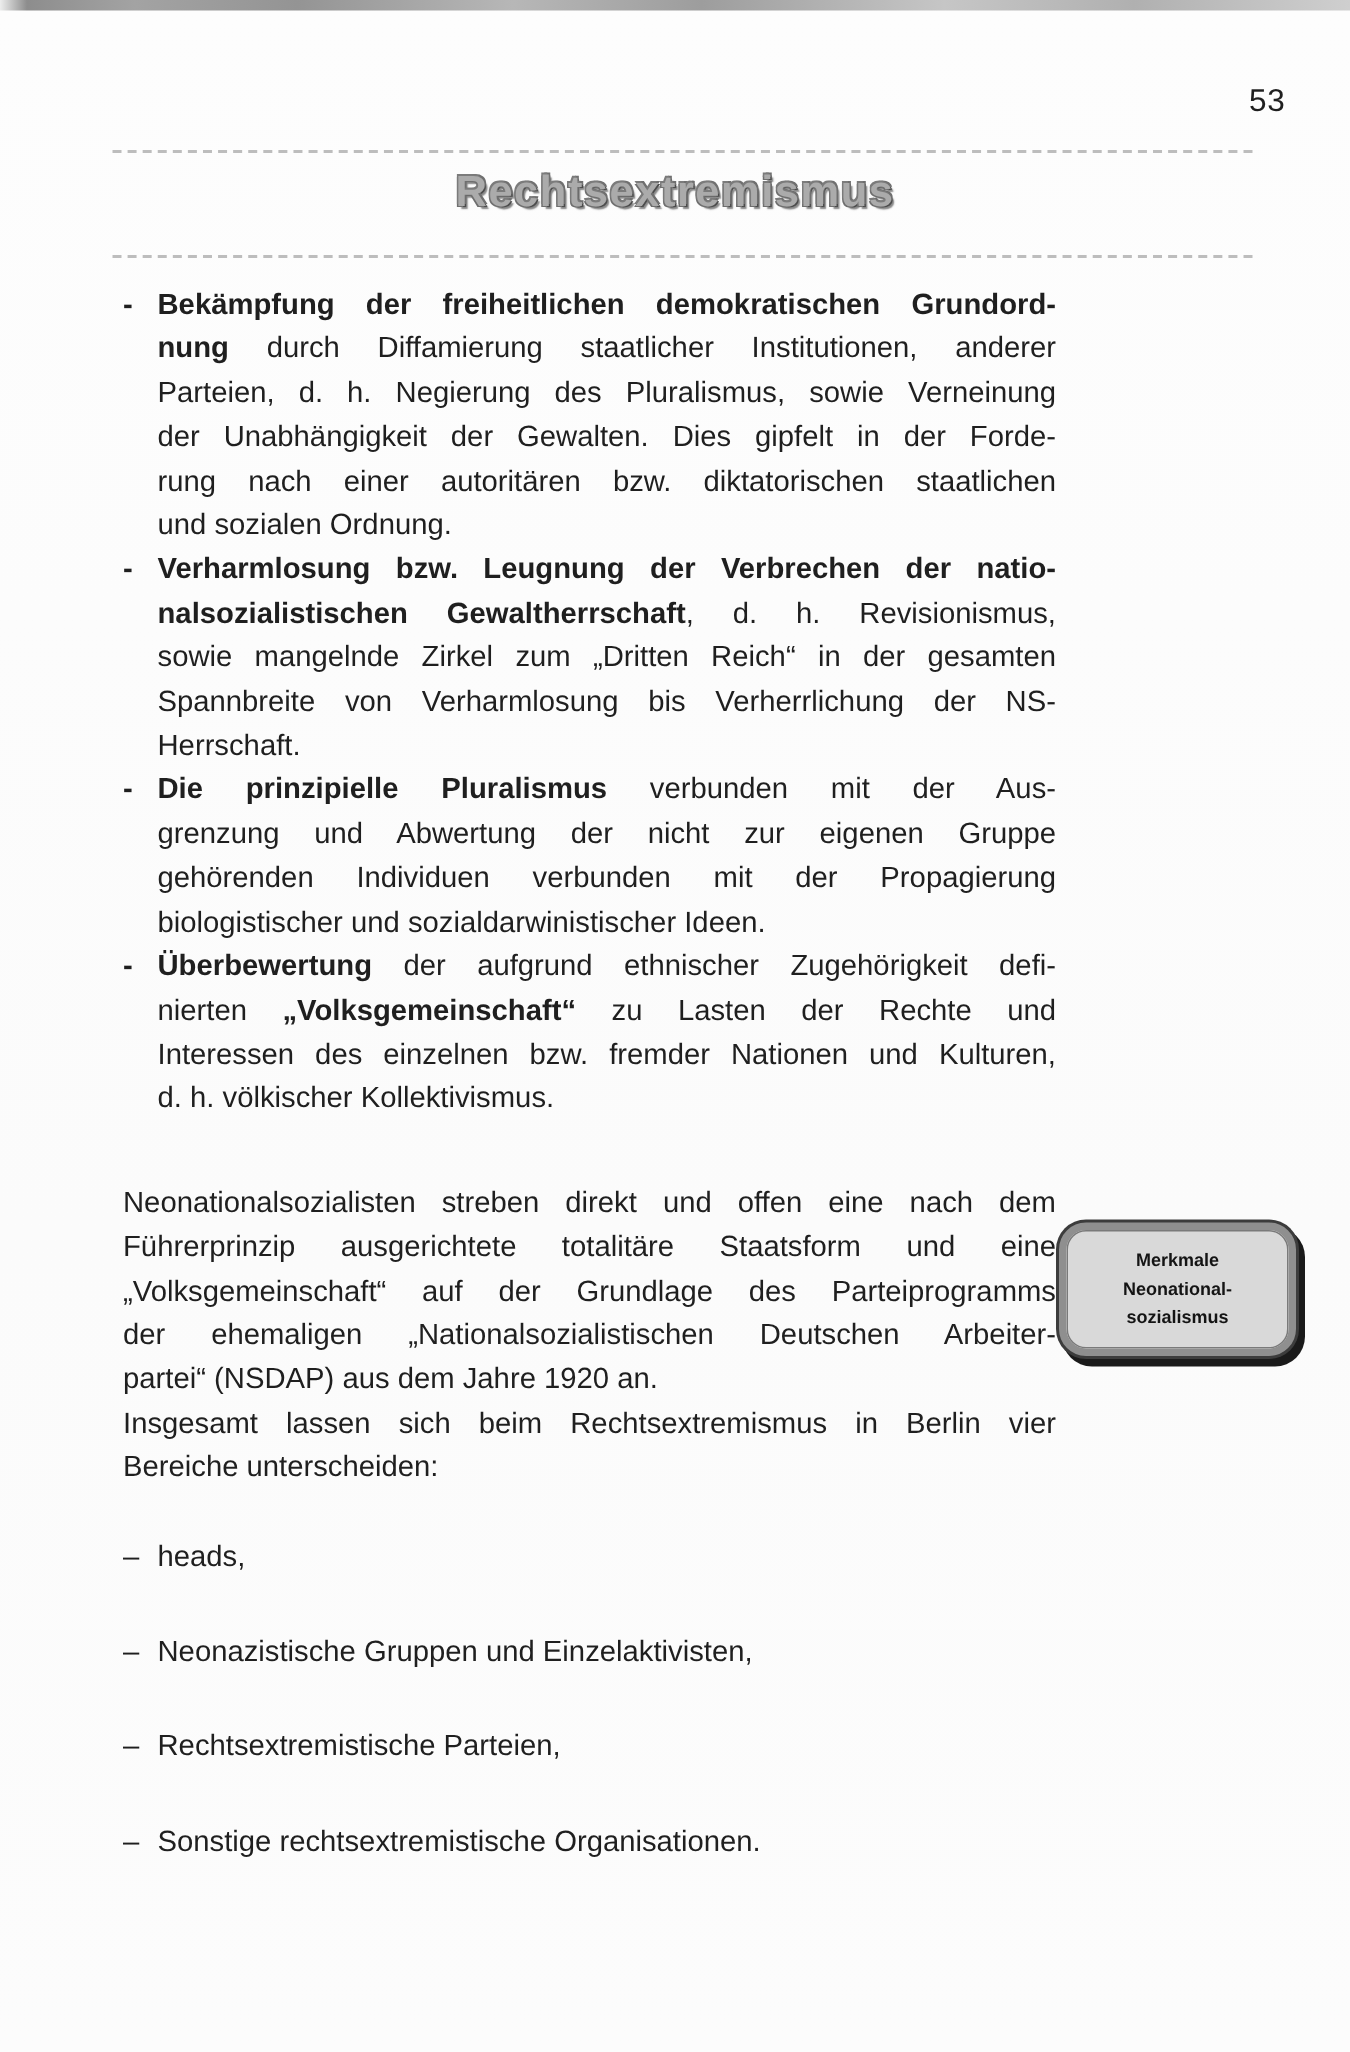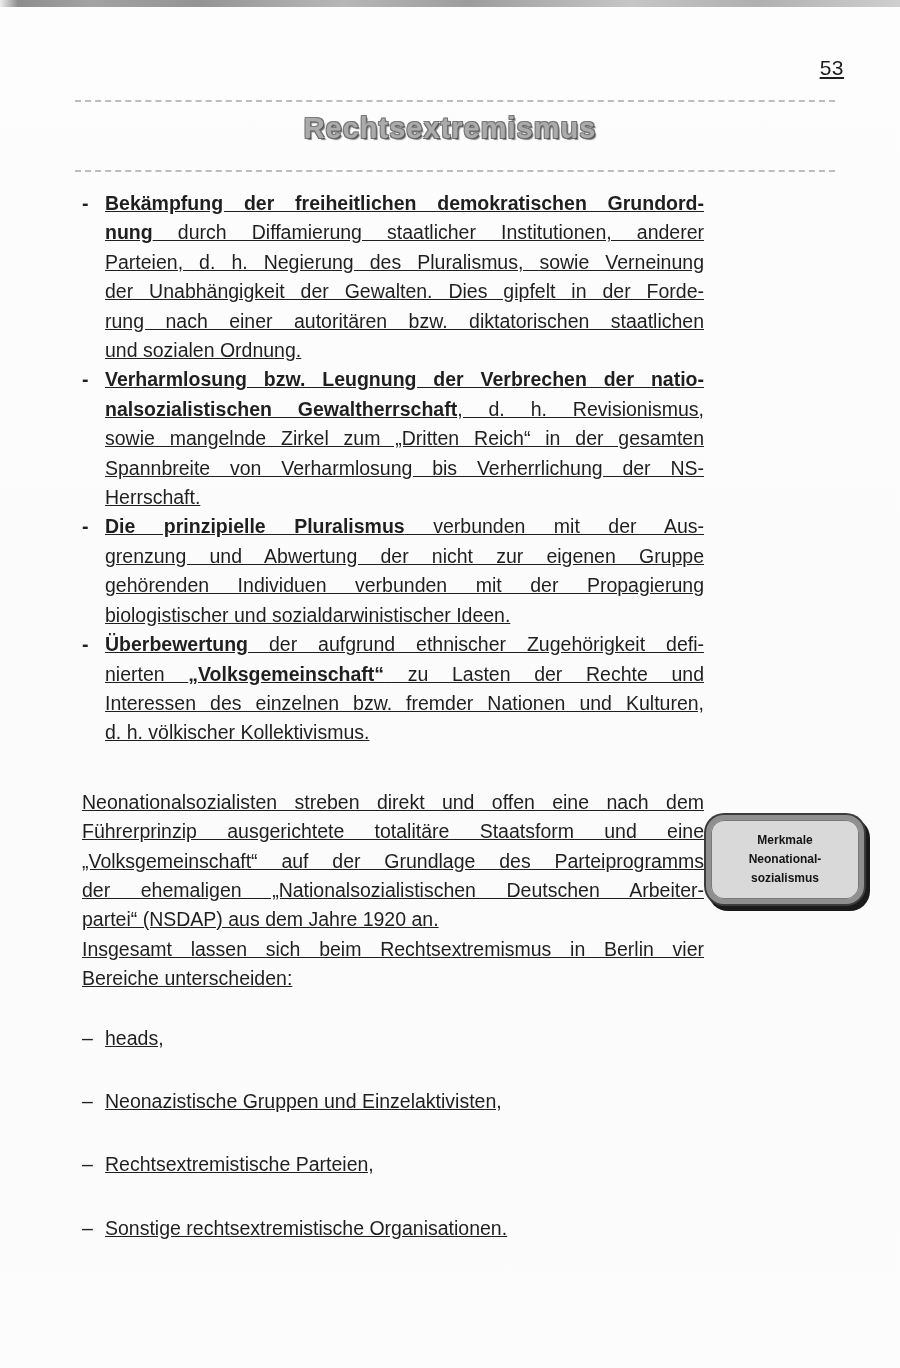--- a/index.html
+++ b/index.html
@@ -6,41 +6,41 @@
   .page {
     position:relative; width:900px; height:1368px; margin:0 auto;
     background:linear-gradient(180deg,#fdfdfd 0%,#fbfbfb 60%,#fcfcfc 100%);
     overflow:hidden; color:#1f1f1f;
     font-family:"Liberation Sans","DejaVu Sans",sans-serif;
   }
   .top-edge {
     position:absolute; top:0; left:0; width:100%; height:7px;
     background:linear-gradient(to right,#84898622 0%,#8d8d8d 2%,#a3a3a3 10%,#949494 22%,#b7b7b7 38%,#9d9d9d 52%,#c6c6c6 70%,#b0b0b0 84%,#cfcfcf 100%);
   }
-  .page-number { position:absolute; top:56px; right:56px; font-size:21px; letter-spacing:0.5px;text-decoration:underline; }
+  .page-number { position:absolute; top:56px; right:43px; font-size:21px; letter-spacing:0.5px; }
   .rule {
     position:absolute; left:75px; width:760px; height:0;
     border-top:2px dashed #bdbdbd;
   }
   .rule-top { top:100px; }
   .rule-bottom { top:170px; }
   .title {
     position:absolute; top:112px; left:0; width:100%;
     text-align:center; font-size:29px; font-weight:bold; letter-spacing:1px;
     color:#ababab;
     text-shadow:
       -1px -1px 0 #7b7b7b, 1px -1px 0 #6f6f6f,
       -1px 1px 0 #6f6f6f, 1px 1px 0 #4c4c4c,
       2px 2px 1px rgba(70,70,70,0.65);
   }
   .content {
     position:absolute; left:82px; top:189px; width:622px;
     font-size:19.5px; line-height:29.4px;
   }
-  .jline { text-align:justify; text-align-last:justify; text-justify:inter-word;text-decoration:underline; }
+  .jline { text-align:justify; text-align-last:justify; text-justify:inter-word; }
   .jline.last { text-align-last:left; }
   .b { font-weight:bold; }
   .hang { position:relative; padding-left:23px; }
   .marker { position:absolute; left:0; top:0; }
   #paragraphs { margin-top:40px; }
   #dash-list { margin-top:30px; }
   #dash-list .dash-item:not(:first-child) { margin-top:34px; }
   .margin-note {
     position:absolute; top:815px; left:706px; width:158px; box-sizing:border-box;
     background:#d9d9d9;

